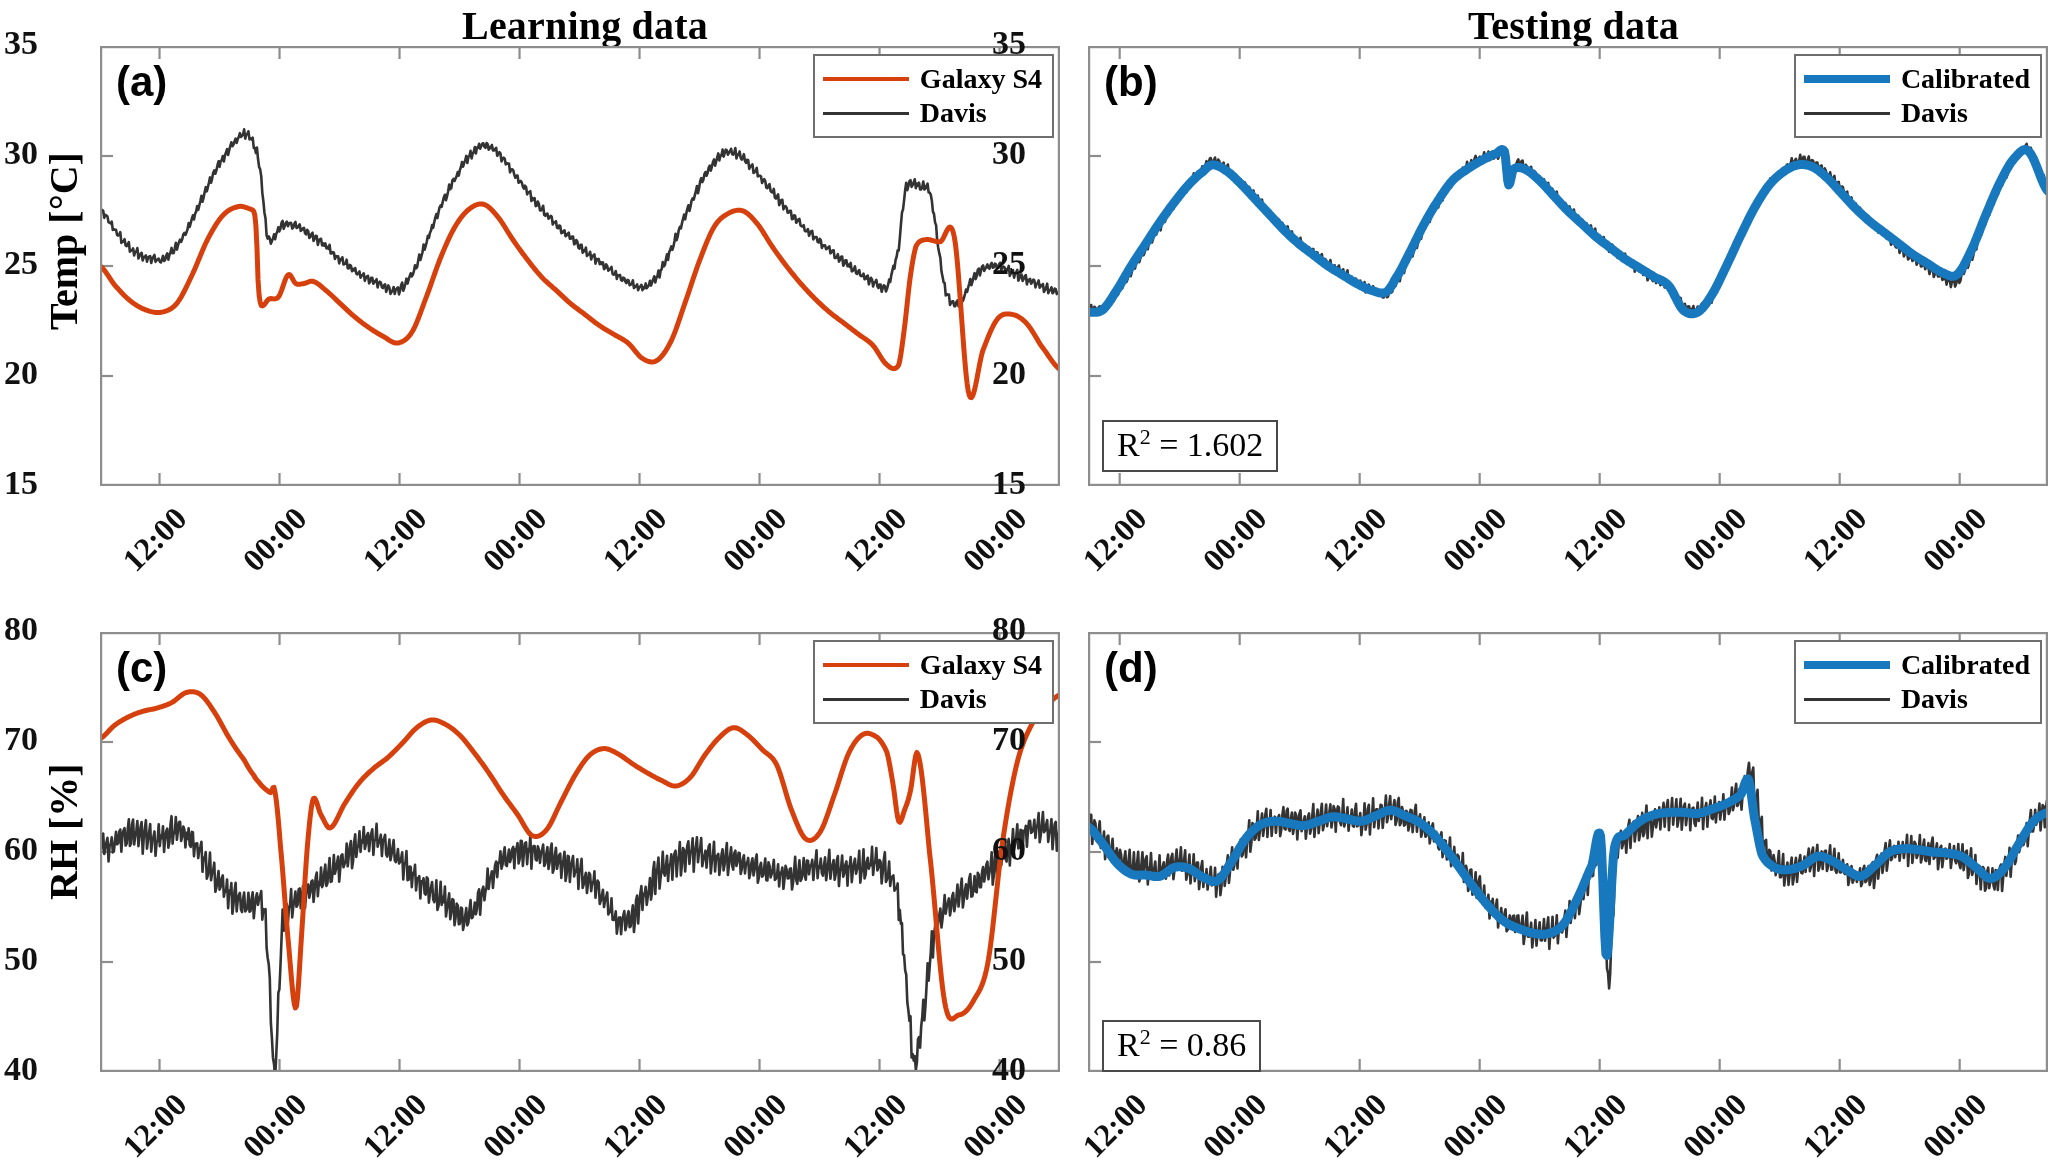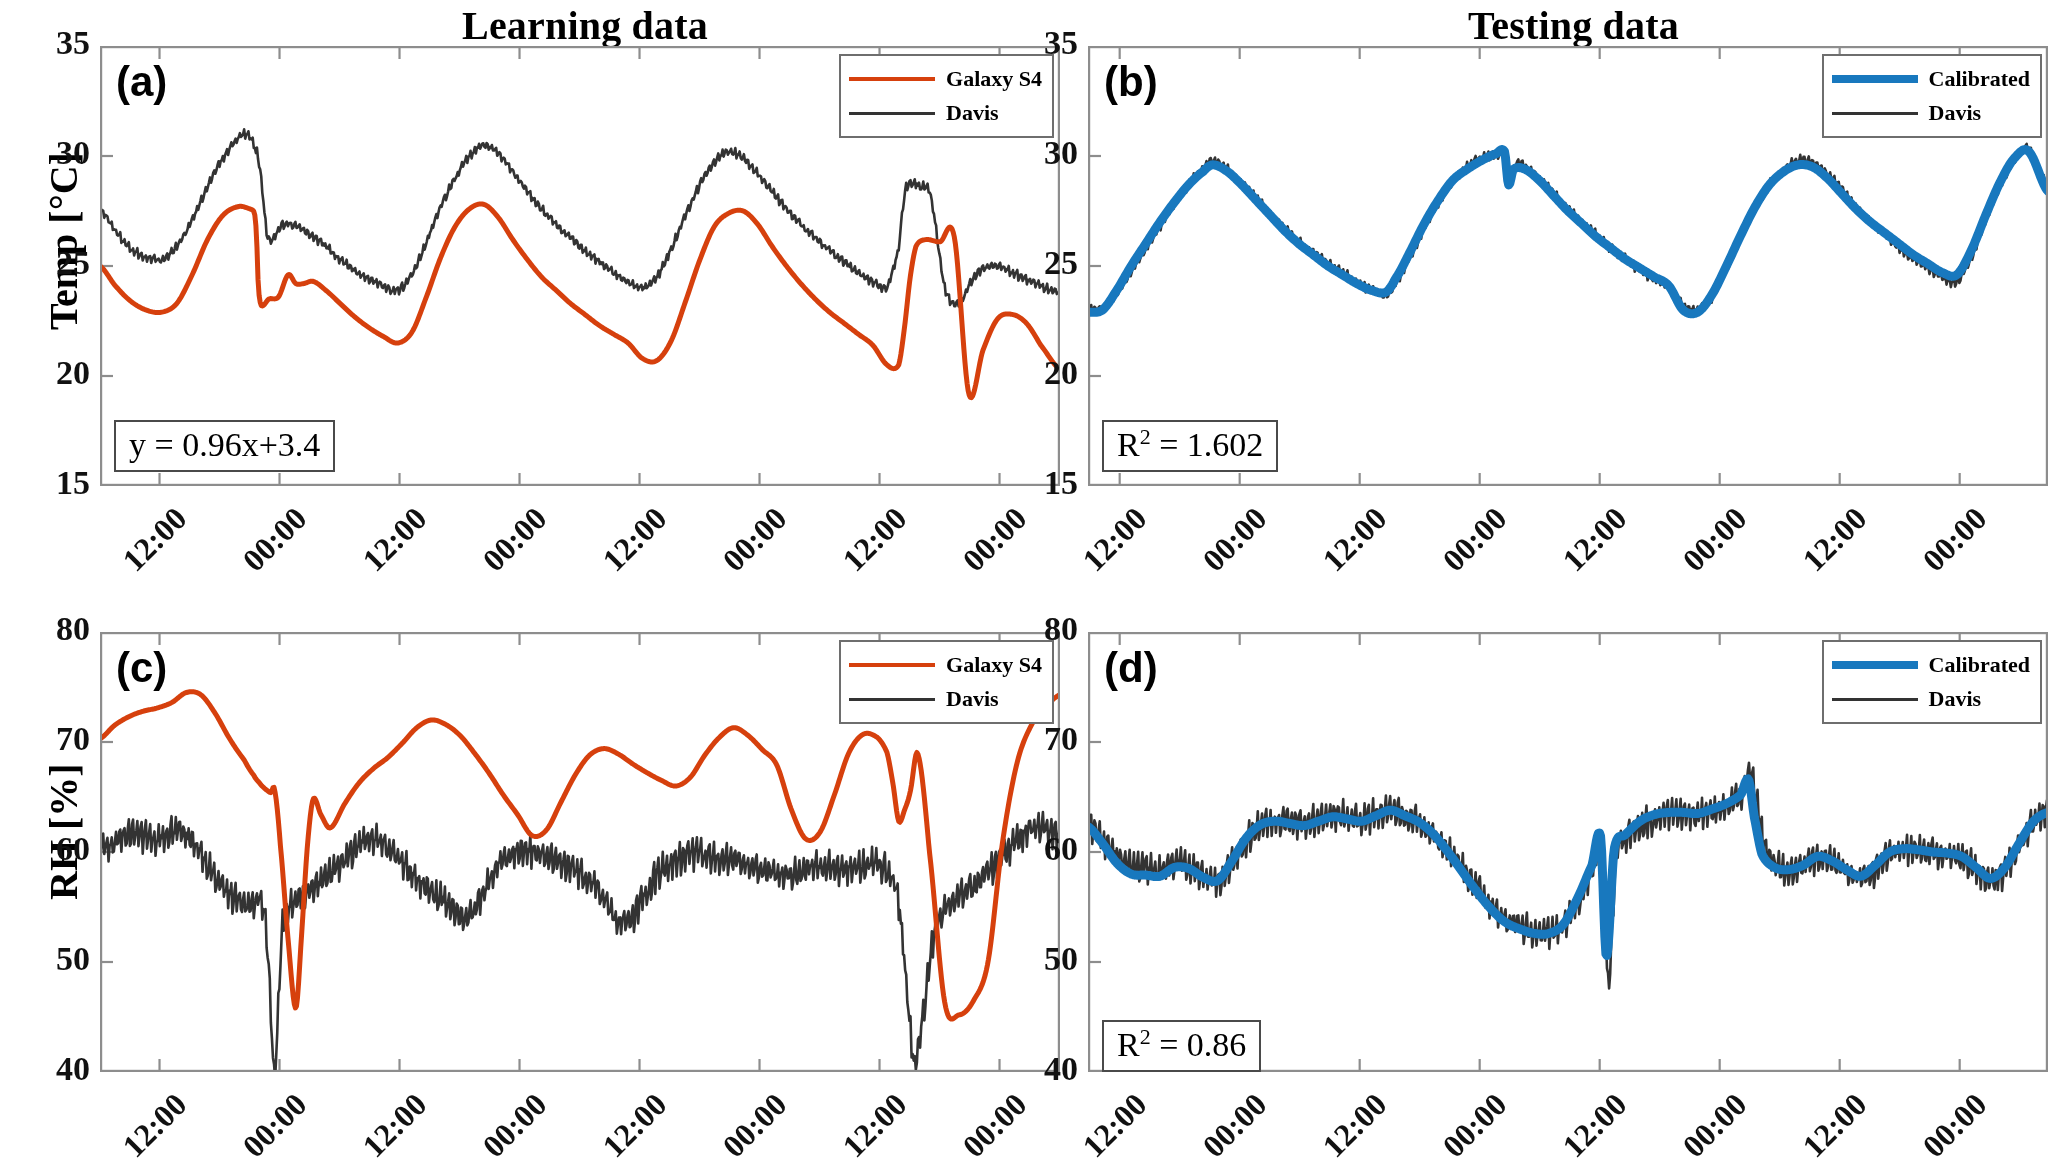--- a/index.html
+++ b/index.html
@@ -9,21 +9,21 @@
     position:absolute;text-align:center;font-family:"Liberation Serif",serif;
     font-weight:bold;font-size:40px;color:#000;letter-spacing:.2px;
   }
   .panel{position:absolute;}
   .axis-label{
     position:absolute;font-family:"Liberation Serif",serif;font-weight:bold;
     font-size:40px;color:#000;white-space:nowrap;transform-origin:0 0;
   }
   .ytick{
     position:absolute;font-family:"Liberation Serif",serif;font-weight:bold;
-    font-size:34px;color:#111;text-align:right;white-space:nowrap;
+    font-size:34px;color:#111;text-align:left;white-space:nowrap;
   }
   .xtick{
     position:absolute;font-family:"Liberation Serif",serif;font-weight:bold;
     font-size:32px;color:#111;white-space:nowrap;
     transform:rotate(-45deg);transform-origin:100% 0;
   }
   .panel-tag{
     position:absolute;font-family:"Liberation Sans",sans-serif;font-weight:bold;
     font-size:42px;color:#000;
   }
@@ -34,21 +34,21 @@
   }
   .annot sup{font-size:22px;vertical-align:super;line-height:0;}
   .legend{
     position:absolute;background:#fff;border:2px solid #6e6e6e;
     padding:6px 10px 6px 8px;
   }
   .legend-row{display:flex;align-items:center;height:34px;}
   .legend-swatch{display:block;width:86px;margin-right:11px;flex:0 0 auto;}
   .legend-swatch i{display:block;width:100%;}
   .legend-text{
-    font-family:"Liberation Serif",serif;font-weight:bold;font-size:22px;
+    font-family:"Liberation Serif",serif;font-weight:bold;font-size:28px;
     color:#000;white-space:nowrap;
   }
   svg{display:block;}
   .plotframe{fill:#ffffff;stroke:#8d8d8d;stroke-width:2.2;}
 </style>
 </head>
 <body>
 
 <div id="figure">
 
@@ -97,21 +97,20 @@
       <div class="ytick" style="left: -96px; width: 86px; top: -22px;">35</div>
       <div class="xtick" style="left: -36.48px; top: 454px; width: 104px; text-align: right;">12:00</div>
       <div class="xtick" style="left: 83.52px; top: 454px; width: 104px; text-align: right;">00:00</div>
       <div class="xtick" style="left: 203.52px; top: 454px; width: 104px; text-align: right;">12:00</div>
       <div class="xtick" style="left: 323.52px; top: 454px; width: 104px; text-align: right;">00:00</div>
       <div class="xtick" style="left: 443.52px; top: 454px; width: 104px; text-align: right;">12:00</div>
       <div class="xtick" style="left: 563.52px; top: 454px; width: 104px; text-align: right;">00:00</div>
       <div class="xtick" style="left: 683.52px; top: 454px; width: 104px; text-align: right;">12:00</div>
       <div class="xtick" style="left: 803.52px; top: 454px; width: 104px; text-align: right;">00:00</div>
       <div class="panel-tag" style="left: 16px; top: 12px;">(a)</div>
-      <div class="annot" style="left: 14px; bottom: 14px;"><span>y = 0.96x+3.4</span></div>
       <div class="legend" style="right: 6px; top: 8px;">
         <div class="legend-row">
           <span class="legend-swatch">
             <i style="height: 4px; background: rgb(214, 64, 13);"></i>
           </span>
           <span class="legend-text">Galaxy S4</span>
         </div>
         <div class="legend-row">
           <span class="legend-swatch">
             <i style="height: 3px; background: rgb(51, 51, 51);"></i>

